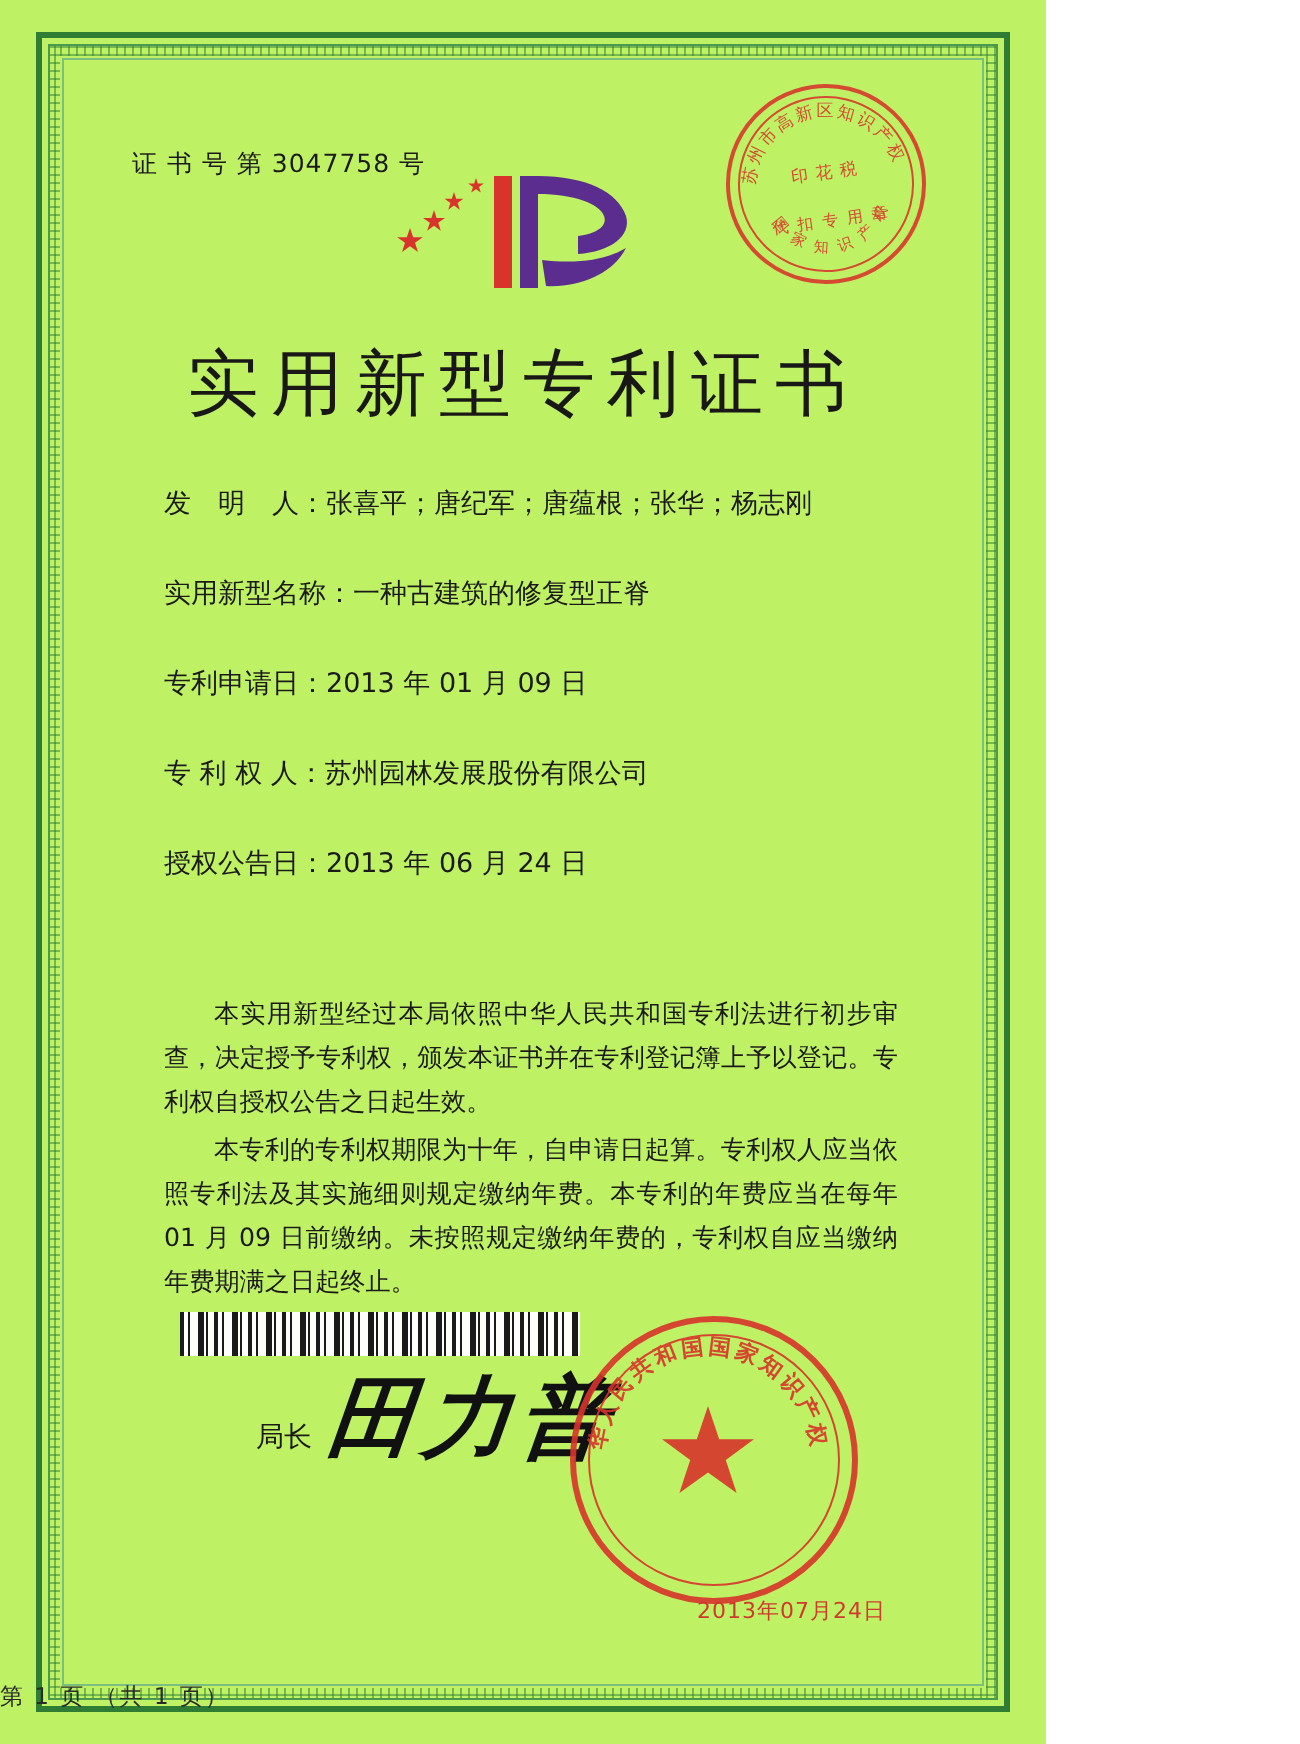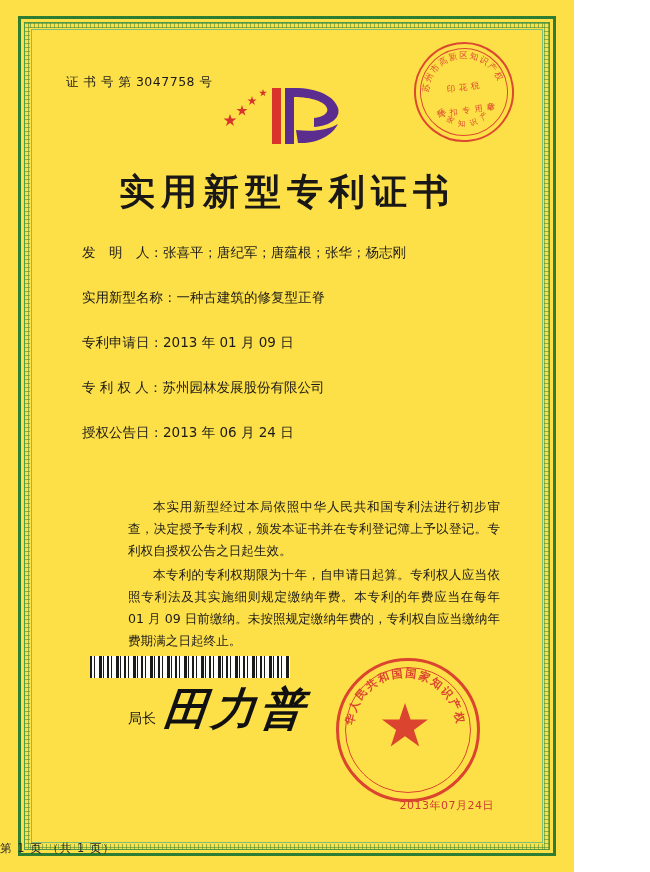--- a/index.html
+++ b/index.html
@@ -10,23 +10,23 @@
   body {
     width: 650px;
     height: 872px;
     font-family: "DejaVu Sans", "Liberation Sans", sans-serif;
     color: #231f1e;
     overflow: hidden;
   }
 
   .page {
     position: relative;
-    width: 574px;
+    width: 523px;
     height: 872px;
-    background: #fde047;
+    background: #bef264;
     box-sizing: border-box;
   }
 
   
   .border-outer {
     position: absolute;
     left: 18px; top: 16px; right: 18px; bottom: 16px;
     border: 3px solid #2e7d32;
     box-sizing: border-box;
   }
@@ -136,21 +136,21 @@
   }
 
   
   .title {
     position: absolute;
     left: 0;
     right: 0;
     top: 130px;
     text-align: center;
     font-family: "DejaVu Serif", "Liberation Serif", serif;
-    font-weight: bold;
+    font-weight: normal;
     font-size: 36px;
     letter-spacing: 6px;
     color: #1a1817;
   }
 
   
   .fields {
     position: absolute;
     left: 42px;
     right: 30px;
@@ -173,21 +173,20 @@
   
   .body-text {
     position: absolute;
     left: 42px;
     right: 34px;
     top: 458px;
     font-size: 12.6px;
     line-height: 22px;
     text-align: justify;
     color: #1c1a19;
-    margin-left: 46px;
   }
   .body-text p {
     margin: 0 0 2px 0;
     text-indent: 25px;
   }
 
   
   .barcode {
     position: absolute;
     left: 50px;

